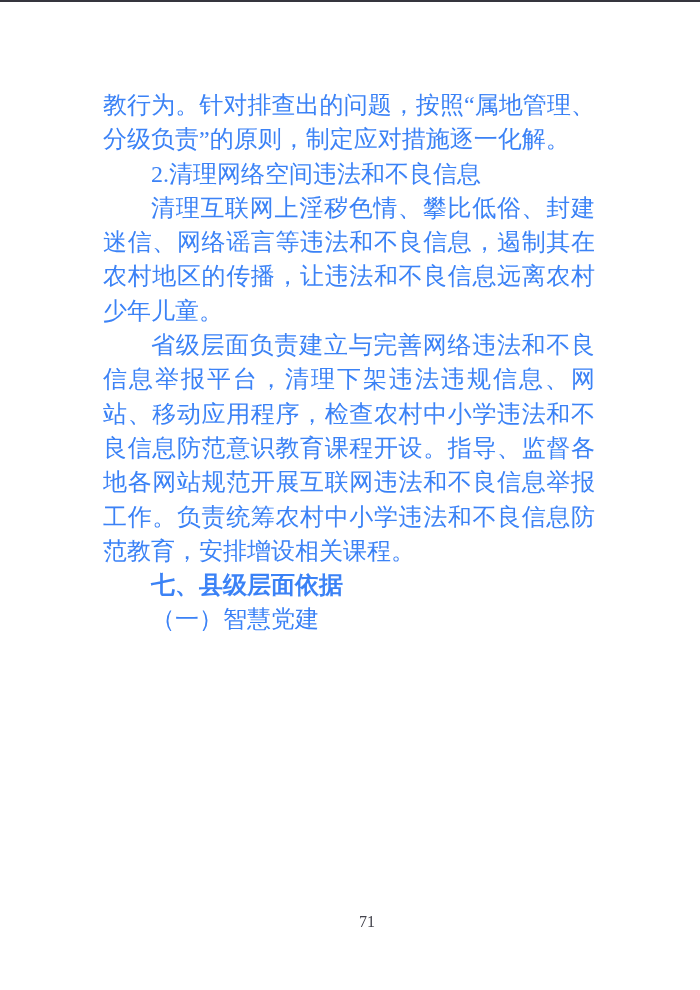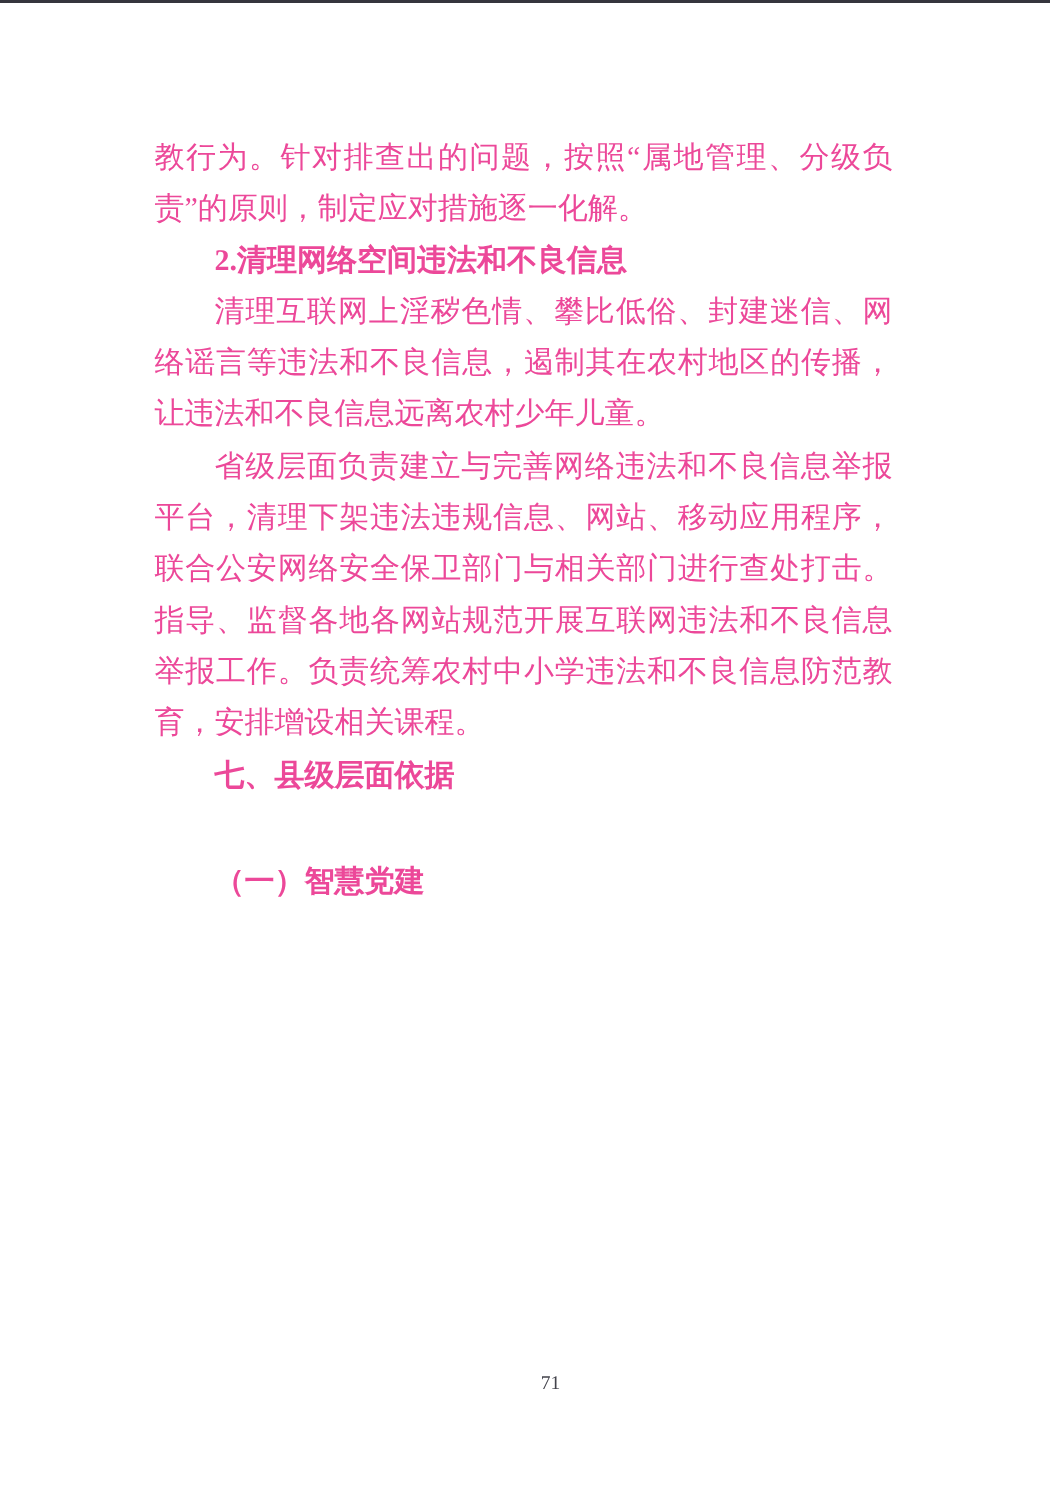--- a/index.html
+++ b/index.html
@@ -21,68 +21,67 @@
     left: 0;
     width: 700px;
     height: 2px;
     background: #35353d;
   }
   .text-block {
     position: absolute;
     left: 103px;
     top: 88px;
     width: 492px;
-    font-size: 20px;
+    font-size: 24px;
     line-height: 34.3px;
-    color: #ec4899;
+    color: #3b82f6;
     text-align: justify;
   }
   .text-block p {
     margin: 0;
     padding: 0;
     text-indent: 2em;
   }
   p.body-continuation {
     text-indent: 0;
   }
   p.heading-3 {
-    font-weight: 700;
+    font-weight: 400;
   }
   p.heading-1 {
     font-family: "Liberation Sans", "DejaVu Sans", sans-serif;
     font-weight: 700;
   }
   p.heading-2 {
-    font-weight: 700;
-    margin-top: 37px;
+    font-weight: 400;
   }
   .footer {
     position: absolute;
     top: 913px;
     left: 17px;
     width: 700px;
     text-align: center;
   }
   .page-number {
-    font-size: 13px;
+    font-size: 16px;
     color: #43434c;
     font-family: "Liberation Serif", "DejaVu Serif", serif;
   }
 </style>
 </head>
 <body>
 
 <div class="page">
   <div class="top-edge"></div>
 
   <div class="text-block">
     <p class="body-continuation">教行为。针对排查出的问题，按照“属地管理、分级负责”的原则，制定应对措施逐一化解。</p>
     <p class="heading-3">2.清理网络空间违法和不良信息</p>
     <p class="body">清理互联网上淫秽色情、攀比低俗、封建迷信、网络谣言等违法和不良信息，遏制其在农村地区的传播，让违法和不良信息远离农村少年儿童。</p>
-    <p class="body">省级层面负责建立与完善网络违法和不良信息举报平台，清理下架违法违规信息、网站、移动应用程序，联合公安网络安全保卫部门与相关部门进行查处打击。指导、监督各地各网站规范开展互联网违法和不良信息举报工作。负责统筹农村中小学违法和不良信息防范教育，安排增设相关课程。</p>
+    <p class="body">省级层面负责建立与完善网络违法和不良信息举报平台，清理下架违法违规信息、网站、移动应用程序，检查农村中小学违法和不良信息防范意识教育课程开设。指导、监督各地各网站规范开展互联网违法和不良信息举报工作。负责统筹农村中小学违法和不良信息防范教育，安排增设相关课程。</p>
     <p class="heading-1">七、县级层面依据</p>
     <p class="heading-2">（一）智慧党建</p>
   </div>
 
   <div class="footer">
     <span class="page-number">71</span>
   </div>
 </div>
 
 </body></html>

